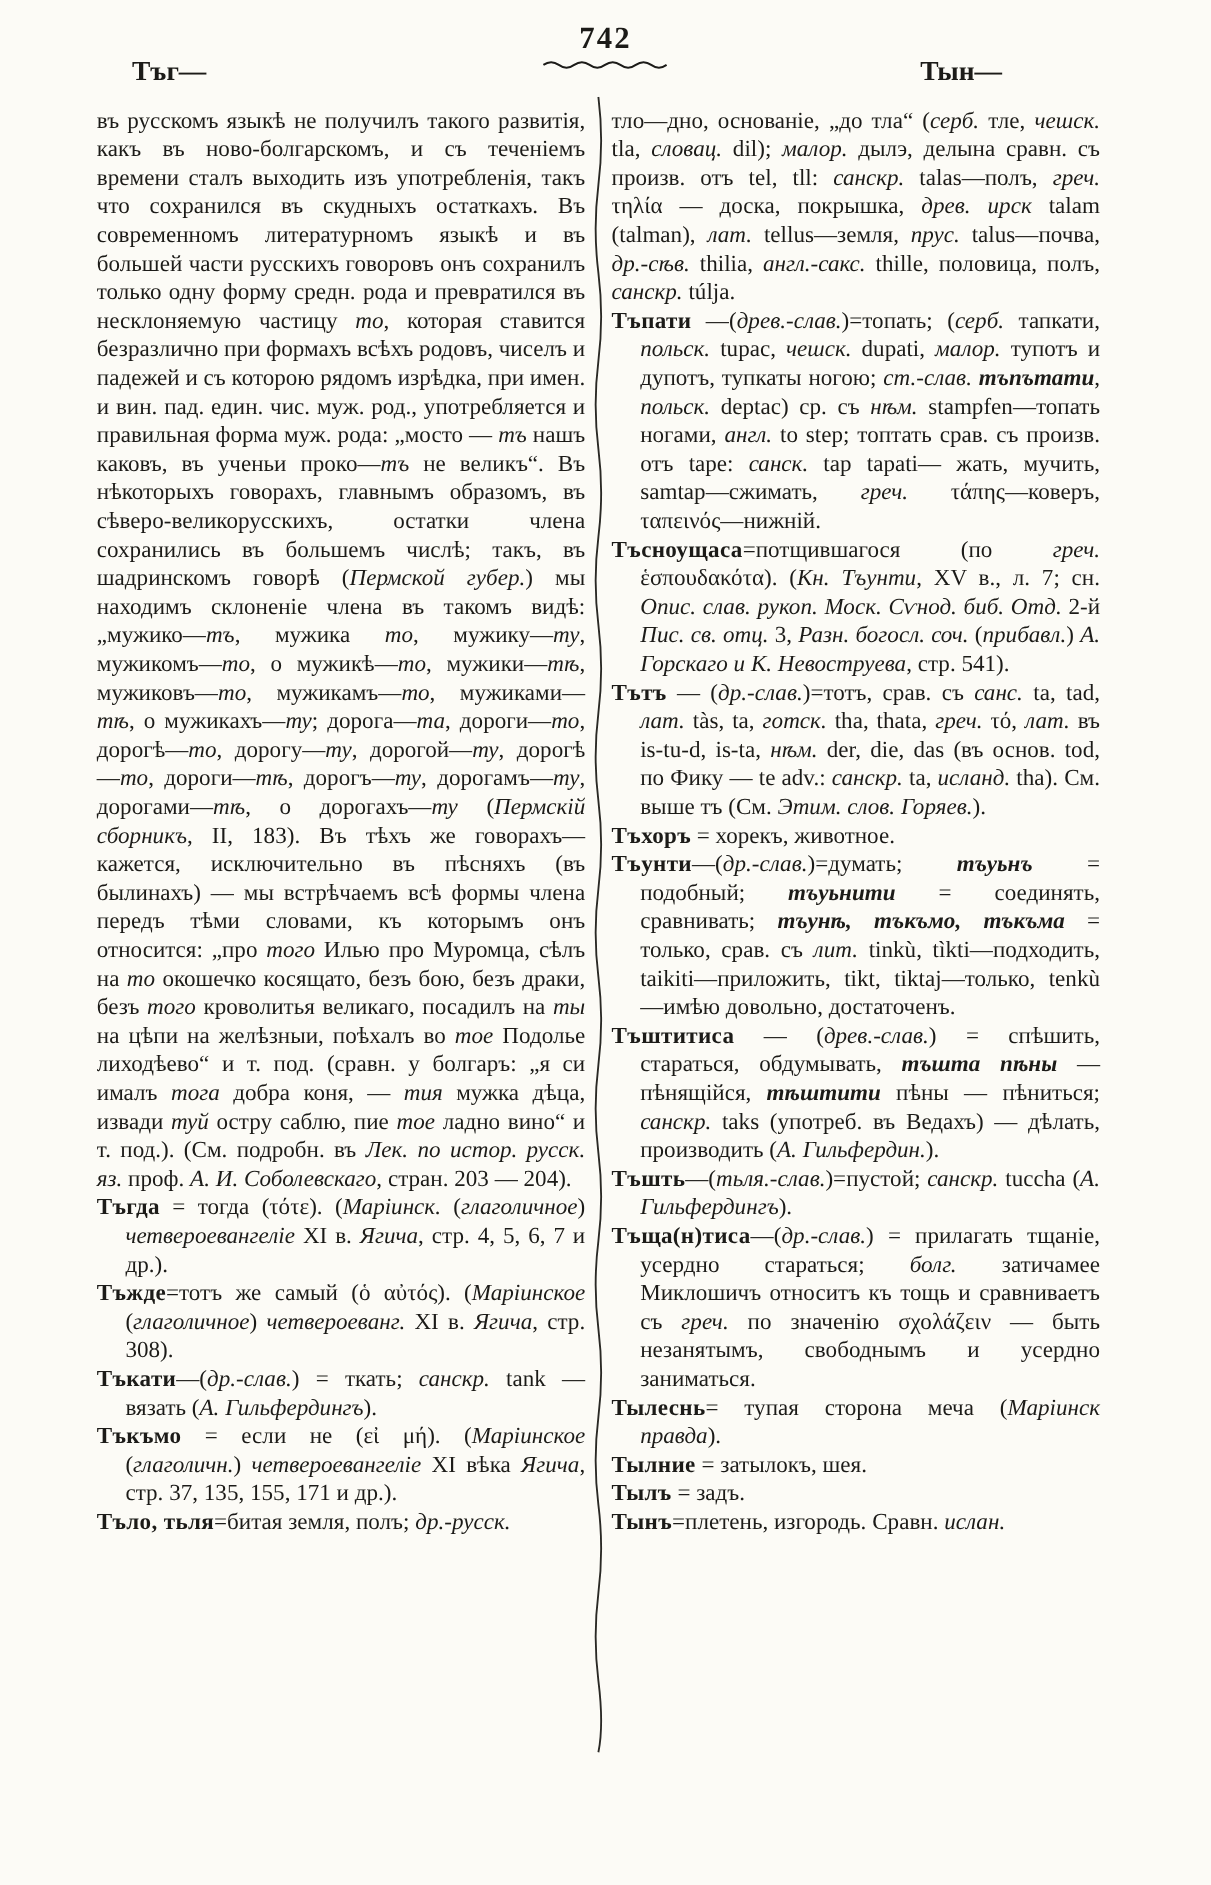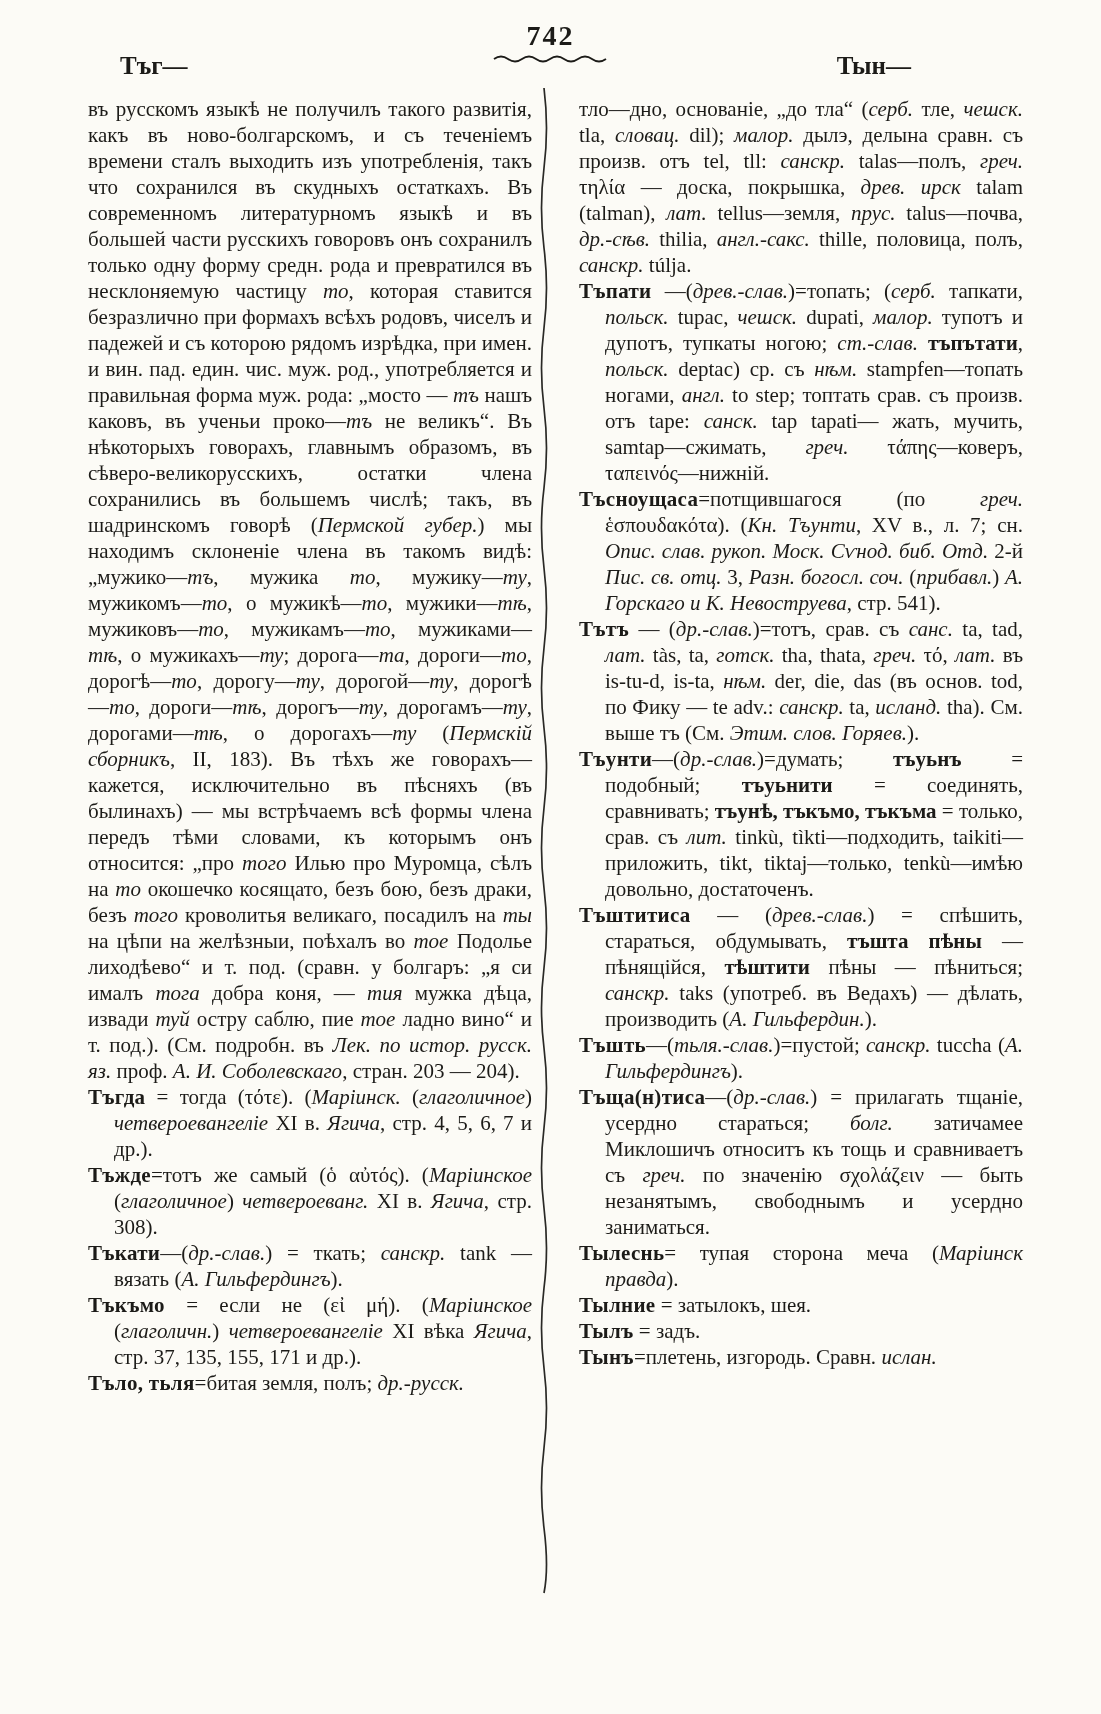--- a/index.html
+++ b/index.html
@@ -31,42 +31,42 @@
     display:flex;justify-content:space-between;
   }
   .running-head{
     font-size:25px;font-weight:bold;
   }
   .columns{
     position:absolute;top:96px;left:0;width:100%;
     box-sizing:border-box;
     padding:0 78px 0 88px;
     display:flex;
-    gap:47px;
+    gap:24px;
   }
   .col{
     width:444px;
     font-size:21px;
     line-height:26px;
     text-align:justify;
   }
   .entry{
     margin:0;
     padding-left:26px;
     text-indent:-26px;
   }
   .entry.cont{
     padding-left:0;
     text-indent:0;
   }
   .headword{
     font-weight:bold;
     letter-spacing:0.3px;
   }
-  b.slav{font-weight:bold;}
+  b.slav{font-weight:bold;font-style:italic;}
   .column-divider{
     position:absolute;top:88px;left:537px;
   }
 </style>
 </head>
 <body>
 
 <div class="page">
 
   <div class="page-header">
@@ -92,20 +92,21 @@
         <p class="entry"><b class="headword">Тъжде</b>=тотъ же самый (ὁ αὐτός). (<i>Маріинское</i> (<i>глаголичное</i>) <i>четвероеванг.</i> XI в. <i>Ягича</i>, стр. 308).</p>
         <p class="entry"><b class="headword">Тъкати</b>—(<i>др.-слав.</i>) = ткать; <i>санскр.</i> tank —вязать (<i>А. Гильфердингъ</i>).</p>
         <p class="entry"><b class="headword">Тъкъмо</b> = если не (εἰ μή). (<i>Маріинское</i> (<i>глаголичн.</i>) <i>четвероевангеліе</i> XI вѣка <i>Ягича</i>, стр. 37, 135, 155, 171 и др.).</p>
         <p class="entry"><b class="headword">Тъло, тьля</b>=битая земля, полъ; <i>др.-русск.</i></p>
       </div>
     <div class="col" id="right-col">
         <p class="entry cont">тло—дно, основаніе, „до тла“ (<i>серб.</i> тле, <i>чешск.</i> tla, <i>словац.</i> dil); <i>малор.</i> дылэ, делына сравн. съ произв. отъ tel, tll: <i>санскр.</i> talas—полъ, <i>греч.</i> τηλία — доска, покрышка, <i>древ. ирск</i> talam (talman), <i>лат.</i> tellus—земля, <i>прус.</i> talus—почва, <i>др.-сѣв.</i> thilia, <i>англ.-сакс.</i> thille, половица, полъ, <i>санскр.</i> túlja.</p>
         <p class="entry"><b class="headword">Тъпати</b> —(<i>древ.-слав.</i>)=топать; (<i>серб.</i> тапкати, <i>польск.</i> tupac, <i>чешск.</i> dupati, <i>малор.</i> тупотъ и дупотъ, тупкаты ногою; <i>ст.-слав.</i> <b class="slav">тъпътати</b>, <i>польск.</i> deptac) ср. съ <i>нѣм.</i> stampfen—топать ногами, <i>англ.</i> to step; топтать срав. съ произв. отъ tape: <i>санск.</i> tap tapati— жать, мучить, samtap—сжимать, <i>греч.</i> τάπης—коверъ, ταπεινός—нижній.</p>
         <p class="entry"><b class="headword">Тъсноущаса</b>=потщившагося (по <i>греч.</i> ἑσπουδακότα). (<i>Кн. Тъунти</i>, XV в., л. 7; сн. <i>Опис. слав. рукоп. Моск. Сѵнод. биб.</i> <i>Отд.</i> 2-й <i>Пис. св. отц.</i> 3, <i>Разн. богосл. соч.</i> (<i>прибавл.</i>) <i>А. Горскаго и К. Невоструева</i>, стр. 541).</p>
         <p class="entry"><b class="headword">Тътъ</b> — (<i>др.-слав.</i>)=тотъ, срав. съ <i>санс.</i> ta, tad, <i>лат.</i> tàs, ta, <i>готск.</i> tha, thata, <i>греч.</i> τό, <i>лат.</i> въ is-tu-d, is-ta, <i>нѣм.</i> der, die, das (въ основ. tod, по Фику — te adv.: <i>санскр.</i> ta, <i>исланд.</i> tha). См. выше тъ (См. <i>Этим. слов. Горяев.</i>).</p>
+        <p class="entry"><b class="headword">Тъхоръ</b> = хорекъ, животное.</p>
         <p class="entry"><b class="headword">Тъунти</b>—(<i>др.-слав.</i>)=думать; <b class="slav">тъуьнъ</b> = подобный; <b class="slav">тъуьнити</b> = соединять, сравнивать; <b class="slav">тъунѣ, тъкъмо, тъкъма</b> = только, срав. съ <i>лит.</i> tinkù, tìkti—подходить, taikiti—приложить, tikt, tiktaj—только, tenkù—имѣю довольно, достаточенъ.</p>
         <p class="entry"><b class="headword">Тъштитиса</b> — (<i>древ.-слав.</i>) = спѣшить, стараться, обдумывать, <b class="slav">тъшта пѣны</b> — пѣнящійся, <b class="slav">тѣштити</b> пѣны — пѣниться; <i>санскр.</i> taks (употреб. въ Ведахъ) — дѣлать, производить (<i>А. Гильфердин.</i>).</p>
         <p class="entry"><b class="headword">Тъшть</b>—(<i>тьля.-слав.</i>)=пустой; <i>санскр.</i> tuccha (<i>А. Гильфердингъ</i>).</p>
         <p class="entry"><b class="headword">Тъща(н)тиса</b>—(<i>др.-слав.</i>) = прилагать тщаніе, усердно стараться; <i>болг.</i> затичамее Миклошичъ относитъ къ тощь и сравниваетъ съ <i>греч.</i> по значенію σχολάζειν — быть незанятымъ, свободнымъ и усердно заниматься.</p>
         <p class="entry"><b class="headword">Тылеснь</b>= тупая сторона меча (<i>Маріинск правда</i>).</p>
         <p class="entry"><b class="headword">Тылние</b> = затылокъ, шея.</p>
         <p class="entry"><b class="headword">Тылъ</b> = задъ.</p>
         <p class="entry"><b class="headword">Тынъ</b>=плетень, изгородь. Сравн. <i>ислан.</i></p>
       </div>
   </div>

